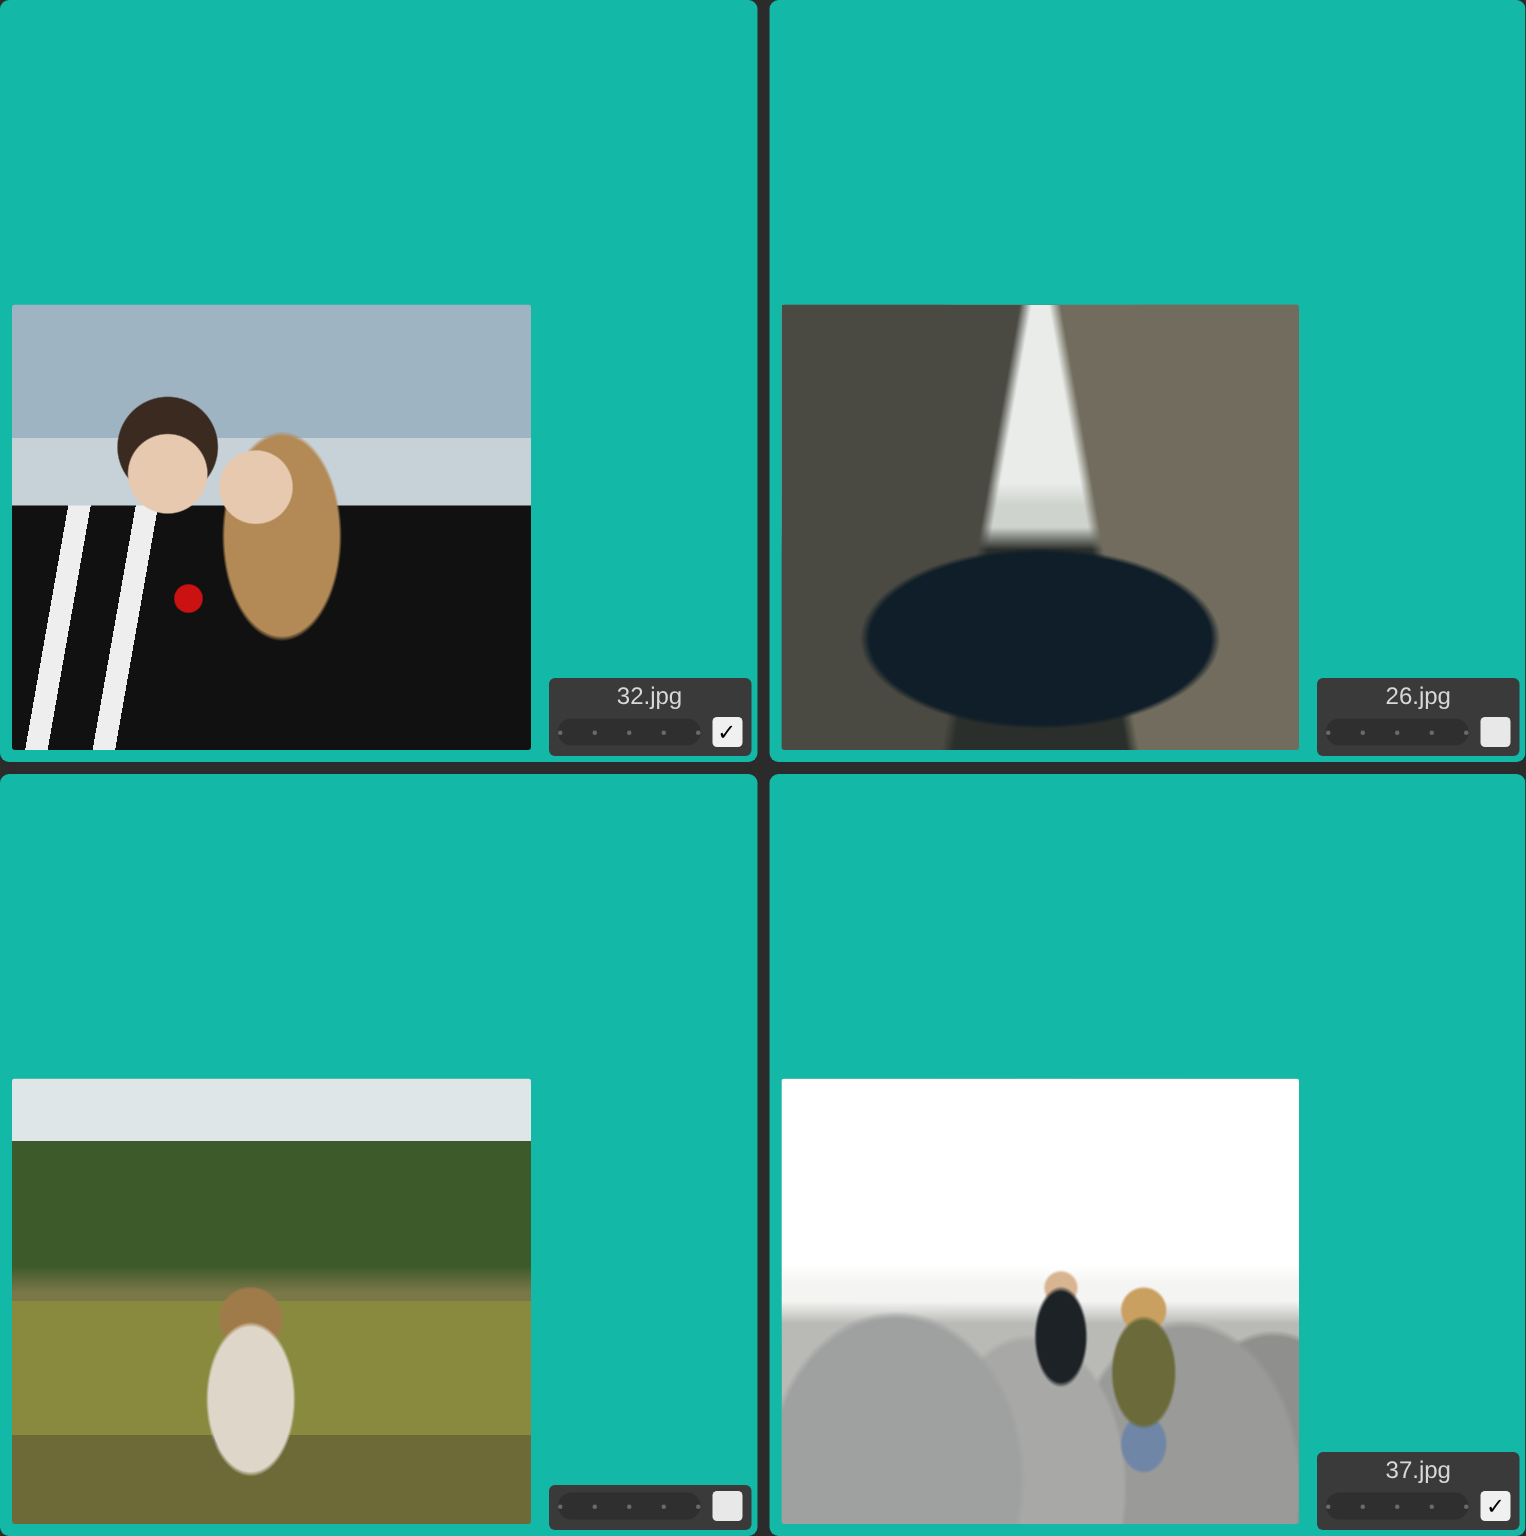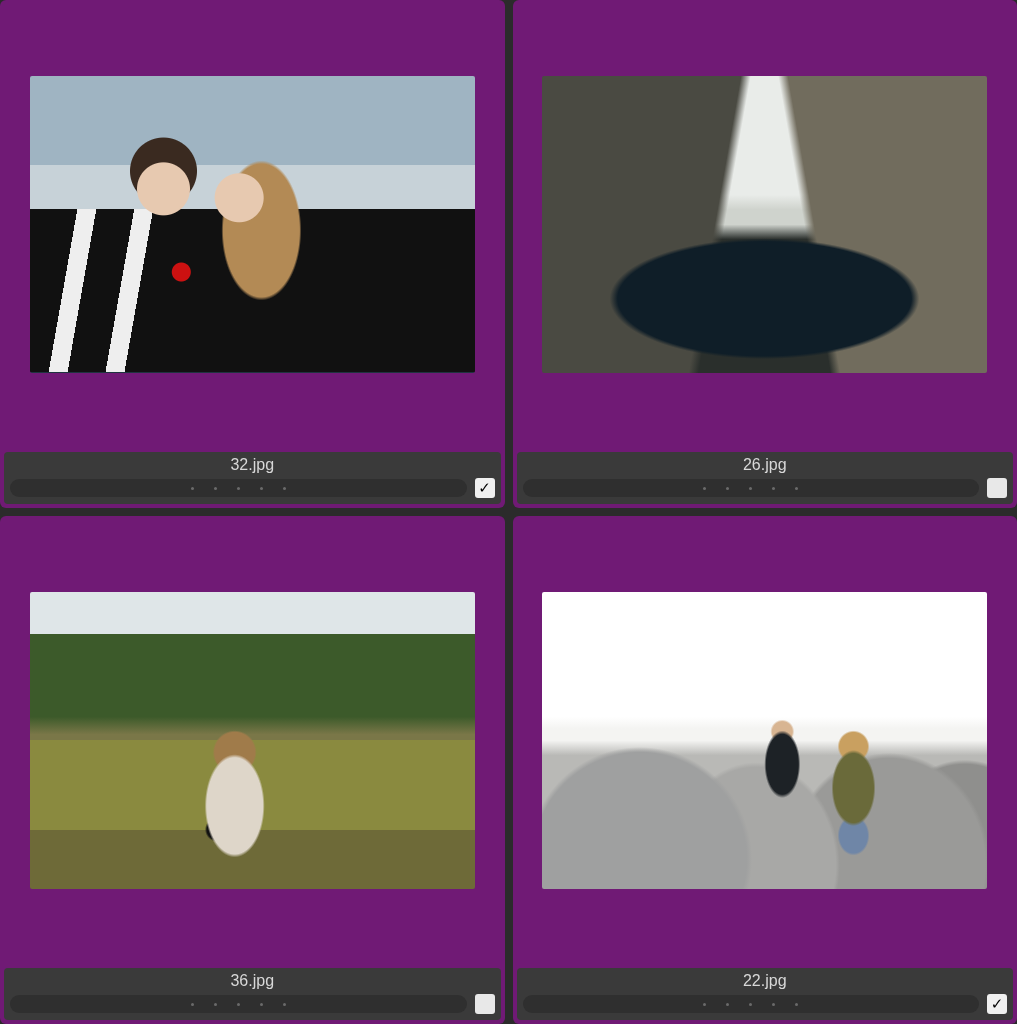--- a/index.html
+++ b/index.html
@@ -13,26 +13,27 @@
   .grid {
     display: grid;
     grid-template-columns: 1fr 1fr;
     grid-template-rows: 1fr 1fr;
     gap: 8px;
     width: 100%;
     height: 100%;
     padding: 0;
   }
   .cell {
-    background: #701a75;
+    background: #14b8a6;
     border-radius: 6px;
     display: flex;
-    flex-direction: column;
+    flex-direction: row;
     overflow: hidden;
     position: relative;
+    align-items: flex-end;
   }
   .thumb-area {
     flex: 1;
     display: flex;
     align-items: center;
     justify-content: center;
     padding: 8px;
   }
   .thumb {
     width: 100%;
@@ -222,40 +223,39 @@
         <div class="checkbox unchecked"></div>
       </div>
     </div>
   </div>
 
   <div class="cell">
     <div class="thumb-area">
       <div class="thumb img-36"></div>
     </div>
     <div class="footer">
-      <div class="filename">36.jpg</div>
       <div class="footer-row">
         <div class="rating-track">
           <span class="rating-dot"></span>
           <span class="rating-dot"></span>
           <span class="rating-dot"></span>
           <span class="rating-dot"></span>
           <span class="rating-dot"></span>
         </div>
         <div class="checkbox unchecked"></div>
       </div>
     </div>
   </div>
 
   <div class="cell">
     <div class="thumb-area">
       <div class="thumb img-37"></div>
     </div>
     <div class="footer">
-      <div class="filename">22.jpg</div>
+      <div class="filename">37.jpg</div>
       <div class="footer-row">
         <div class="rating-track">
           <span class="rating-dot"></span>
           <span class="rating-dot"></span>
           <span class="rating-dot"></span>
           <span class="rating-dot"></span>
           <span class="rating-dot"></span>
         </div>
         <div class="checkbox checked">✓</div>
       </div>

